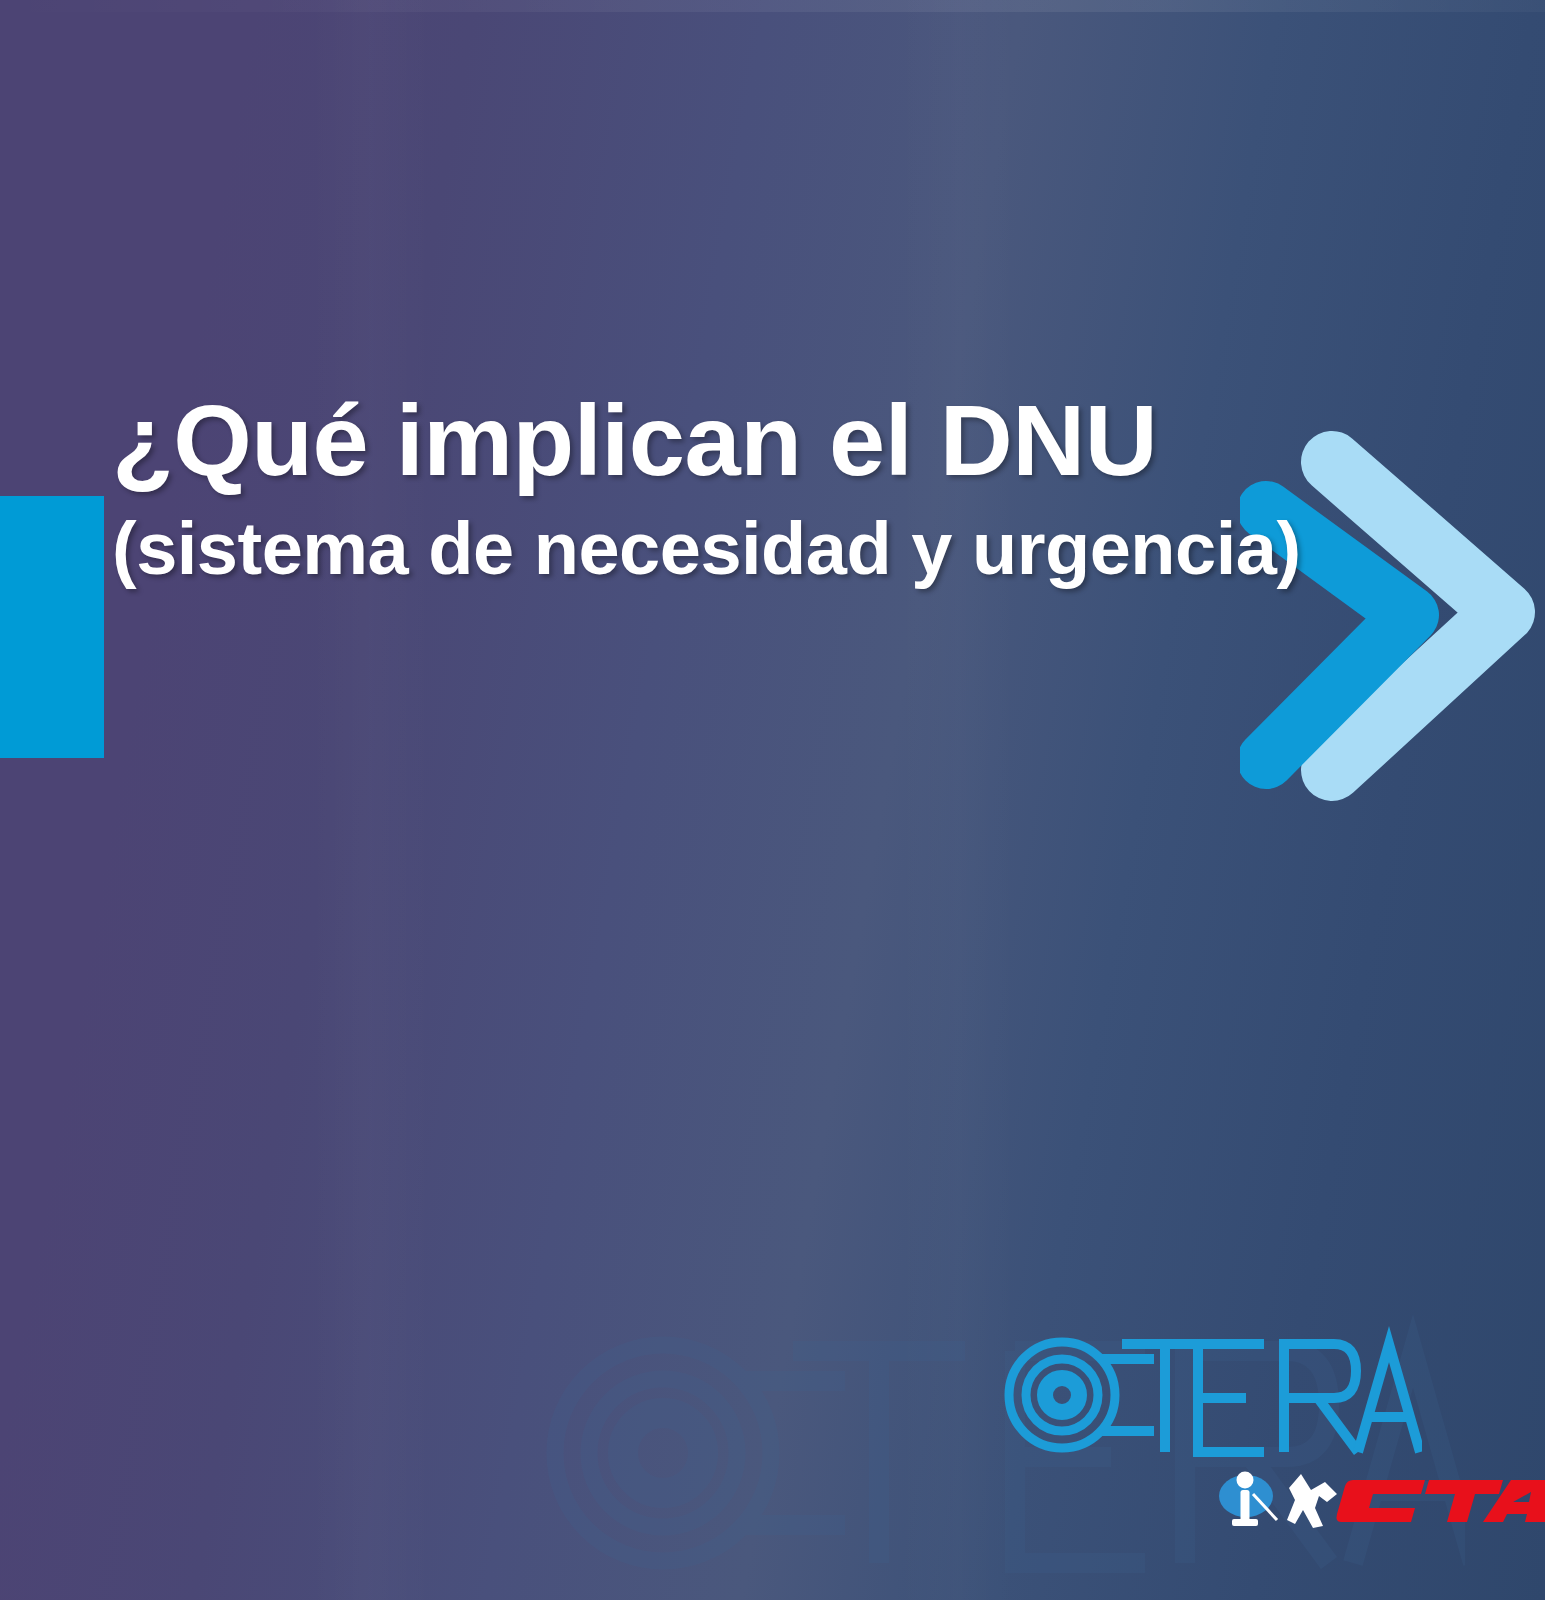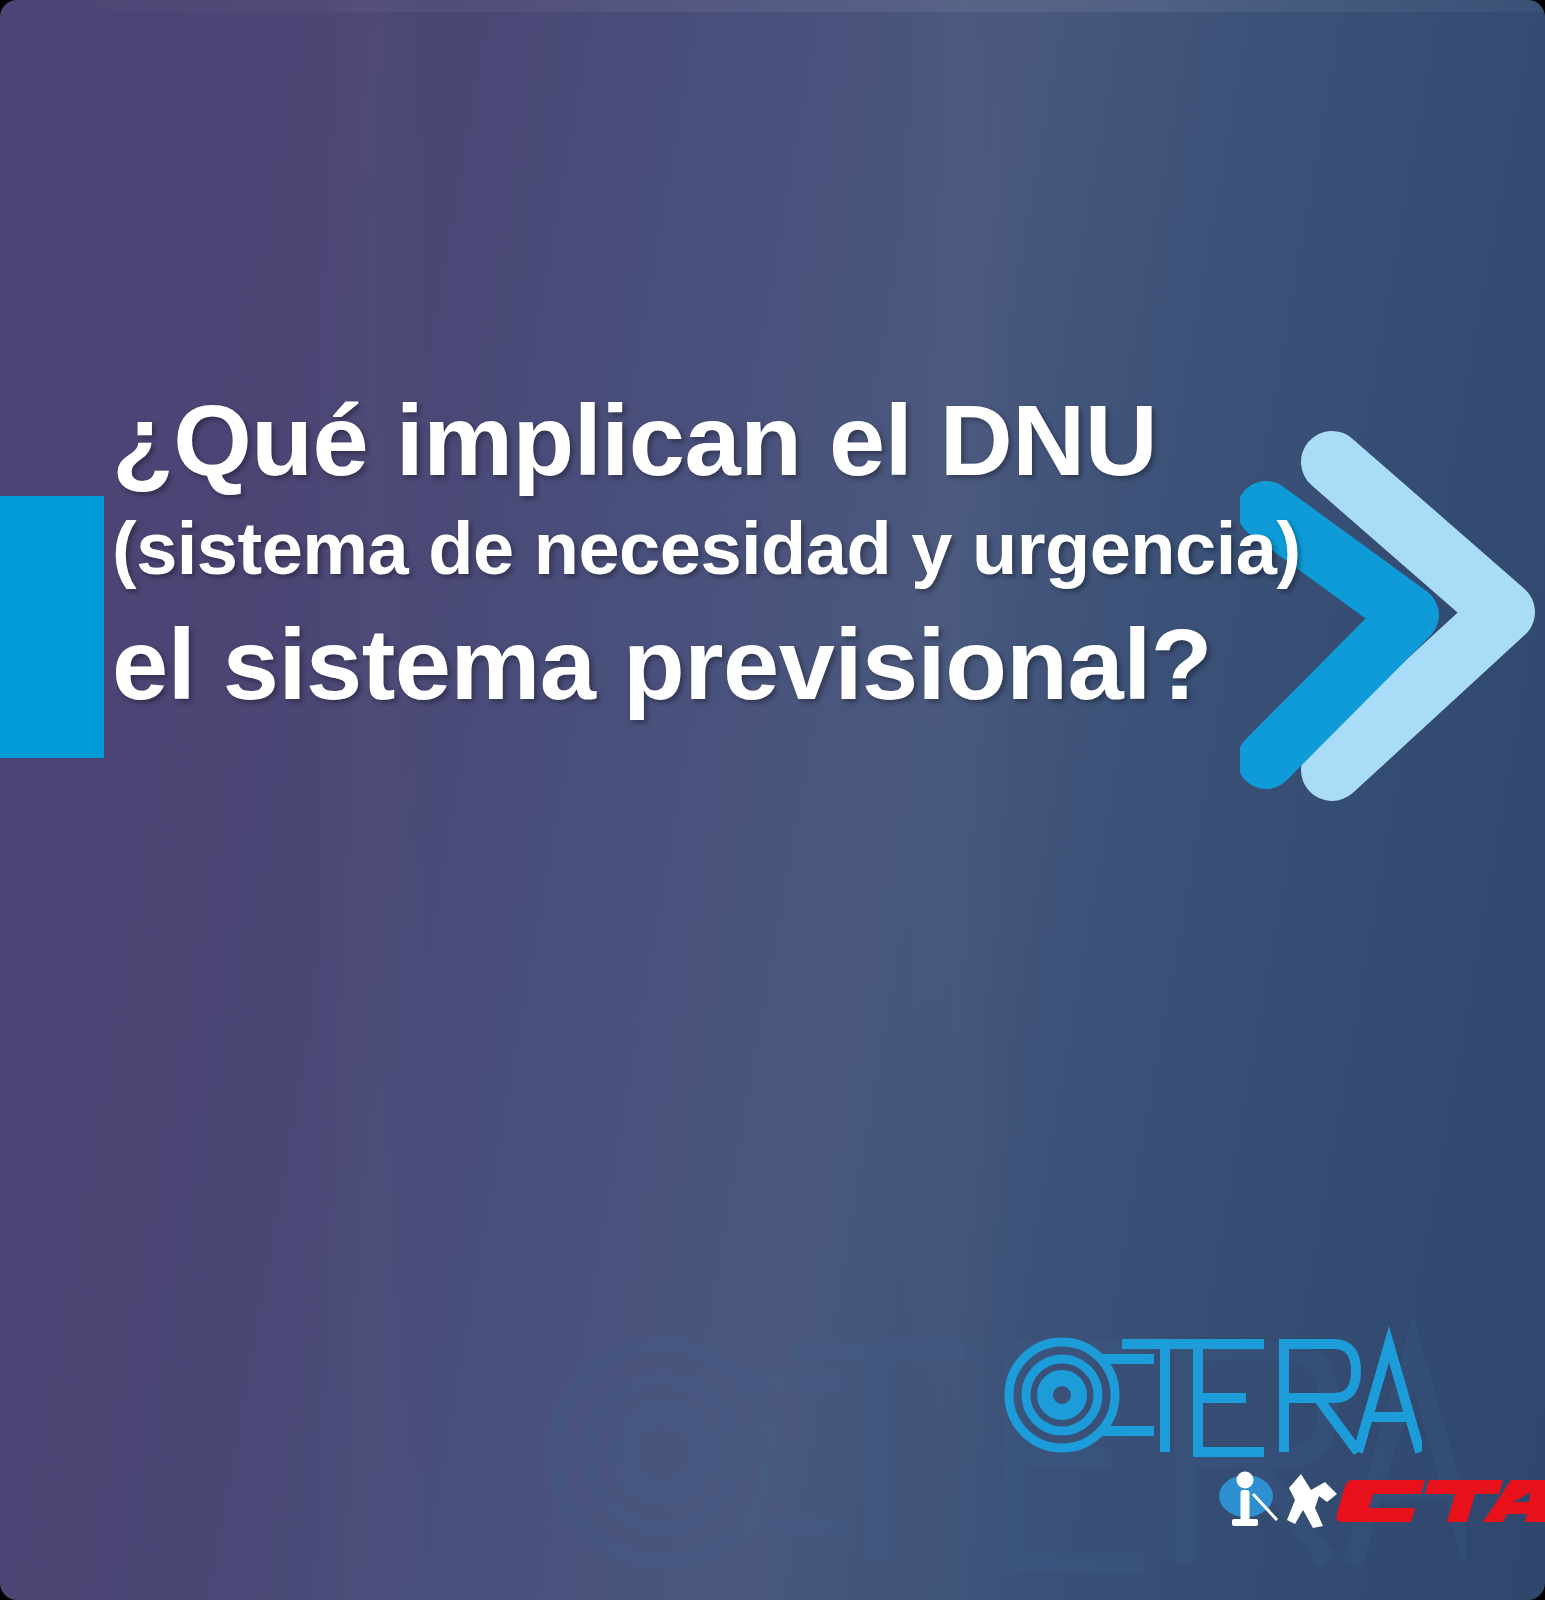--- a/index.html
+++ b/index.html
@@ -120,40 +120,39 @@
     top: 1468px;
     width: 330px;
     height: 64px;
     overflow: hidden;
   }
   #cta-logo svg { display: block; }
 </style>
 </head>
 <body>
 
-<div id="poster" style="background: linear-gradient(100deg, rgb(76, 68, 116) 0%, rgb(76, 68, 116) 14%, rgb(74, 71, 117) 26%, rgb(73, 80, 124) 42%, rgb(74, 88, 125) 56%, rgb(59, 81, 120) 70%, rgb(52, 75, 114) 84%, rgb(47, 71, 108) 100%); border-radius: 17px;">
+<div id="poster" style="background: linear-gradient(100deg, rgb(76, 68, 116) 0%, rgb(76, 68, 116) 14%, rgb(74, 71, 117) 26%, rgb(73, 80, 124) 42%, rgb(74, 88, 125) 56%, rgb(59, 81, 120) 70%, rgb(52, 75, 114) 84%, rgb(47, 71, 108) 100%);">
 
   <div id="top-band"></div>
   <div id="sheen"></div>
 
   <div id="accent-bar" style="background: rgb(0, 155, 214);"></div>
 
   <div id="chevrons">
     <svg width="305" height="380" viewBox="0 0 305 380" xmlns="http://www.w3.org/2000/svg">
 
       <path id="chev-back" d="M 92 32 L 264 182 L 92 340" fill="none" stroke-width="62" stroke-linecap="round" stroke-linejoin="round" stroke="#A9DCF6"></path>
 
       <path id="chev-front" d="M 26 80 L 170 185 L 26 330" fill="none" stroke-width="58" stroke-linecap="round" stroke-linejoin="round" stroke="#0E9BD8"></path>
     </svg>
   </div>
 
   <div id="headline" style="color: rgb(255, 255, 255);">
     <span class="line l1">¿Qué implican el DNU</span>
     <span class="line l2">(sistema de necesidad y urgencia)</span>
-    <span class="line l4">el sistema previsional?</span>
   </div>
 
   <div id="watermark">
     <svg width="920" height="330" viewBox="0 0 920 330" xmlns="http://www.w3.org/2000/svg">
       <g id="wm-group" fill="none" stroke-width="17" stroke="#3E6390">
 
         <circle cx="118" cy="168" r="108"></circle>
         <circle cx="118" cy="168" r="74"></circle>
         <circle cx="118" cy="168" r="40" stroke-width="30"></circle>
         <path d="M 196 96 L 300 96" stroke-width="20"></path>

